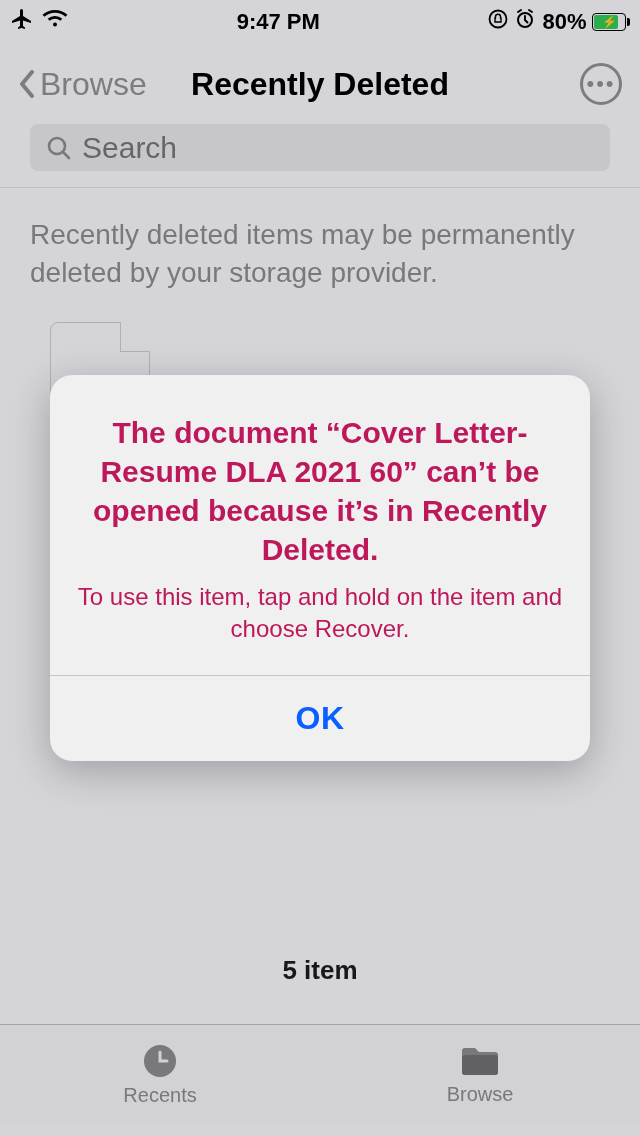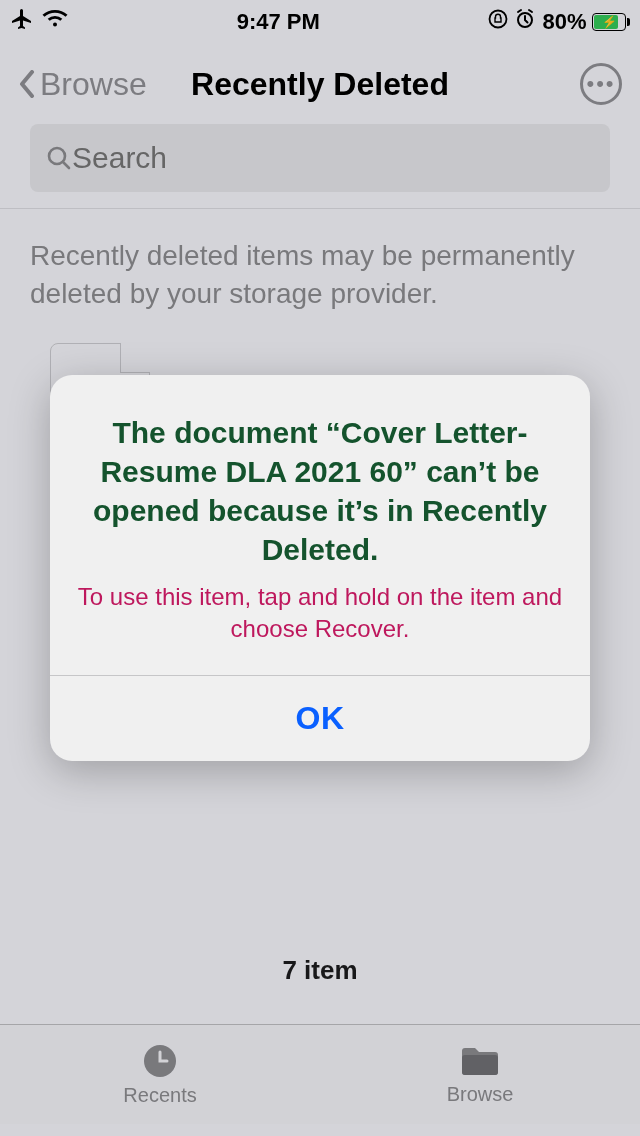--- a/index.html
+++ b/index.html
@@ -13,42 +13,42 @@
     .battery-cap { width:2.5px; height:8px; background:#000; border-radius:0 2px 2px 0; margin-left:1px; }
     .bolt { position:absolute; left:50%; top:50%; transform:translate(-50%,-50%); font-size:12px; color:#000; }
 
     .nav-bar { height:80px; display:flex; align-items:center; padding:0 18px; position:relative; }
     .back { display:flex; align-items:center; color:#8e8e93; font-size:32px; gap:4px; }
     .chevron-left { width:18px; height:28px; }
     .nav-title { position:absolute; left:50%; transform:translateX(-50%); font-size:32px; font-weight:700; color:#000000; }
     .more { margin-left:auto; width:42px; height:42px; border:3px solid #8e8e93; border-radius:50%; display:flex; align-items:center; justify-content:center; color:#8e8e93; font-size:22px; letter-spacing:2px; }
 
     .search-wrap { padding:0 30px 16px; }
-    .search { height:68px; background:#e3e3e8; border-radius:8px; display:flex; align-items:center; padding:0 16px; }
+    .search { height:47px; background:#e3e3e8; border-radius:8px; display:flex; align-items:center; padding:0 16px; gap:10px; }
     .search svg { flex:0 0 auto; }
     .search input { border:none; background:transparent; font-size:30px; color:#8a8a8e; outline:none; width:100%; }
 
     .hr { height:1px; background:#d9d9de; }
 
     .notice { padding:28px 30px 20px; font-size:28px; color:#8a8a8e; line-height:1.35; }
 
     .file-grid { padding:10px 50px; }
     .file { width:120px; }
     .page-outline { width:100px; height:130px; border:1.5px solid #c9c9ce; border-radius:8px; position:relative; }
     .page-fold { position:absolute; top:-1px; right:-1px; width:30px; height:30px; background:#f2f2f7; border-left:1.5px solid #c9c9ce; border-bottom:1.5px solid #c9c9ce; }
 
     .item-count { text-align:center; font-size:26px; font-weight:600; color:#1c1c1e; position:absolute; bottom:150px; width:100%; }
 
     .tab-bar { position:absolute; bottom:12px; left:0; right:0; height:100px; border-top:1px solid #bcbcc0; display:flex; background:#efeff4; }
     .tab { flex:1; display:flex; flex-direction:column; align-items:center; justify-content:center; gap:4px; color:#8a8a8e; font-size:20px; }
 
     .overlay { position:absolute; inset:0; background:rgba(0,0,0,0.0); display:flex; align-items:center; justify-content:center; }
     .alert { width:540px; background:#f0f0f0; border-radius:22px; overflow:hidden; box-shadow:0 10px 40px rgba(0,0,0,0.25); position:relative; z-index:10; }
     .alert-body { padding:38px 26px 30px; text-align:center; }
-    .alert-title { font-size:30px; font-weight:700; color:#14532d; line-height:1.3; }
+    .alert-title { font-size:30px; font-weight:700; color:#be185d; line-height:1.3; }
     .alert-msg { font-size:24px; color:#be185d; margin-top:12px; line-height:1.35; }
     .alert-sep { height:1px; background:#c6c6c8; }
     .alert-btn { text-align:center; padding:24px 0; font-size:32px; font-weight:600; color:#0a60ff; letter-spacing:0.5px; }
 
     .screen-dim { position:absolute; inset:0; background:rgba(0,0,0,0.12); }
   </style>
 </head>
 <body>
 
 <div class="status-bar">
@@ -118,21 +118,21 @@
 <div class="notice">Recently deleted items may be permanently deleted by your storage provider.</div>
 
 <div class="file-grid">
   <div class="file">
     <div class="page-outline">
       <div class="page-fold"></div>
     </div>
   </div>
 </div>
 
-<div class="item-count">7 item</div>
+<div class="item-count">5 item</div>
 
 <div class="tab-bar">
   <div class="tab">
     <svg width="38" height="38" viewBox="0 0 38 38">
         <circle cx="19" cy="19" r="16" fill="#8a8a8e"></circle>
         <path d="M19 10v9h7" stroke="#efeff4" stroke-width="3" fill="none" stroke-linecap="round"></path>
       </svg>
     <span>Recents</span>
   </div>
   <div class="tab">

